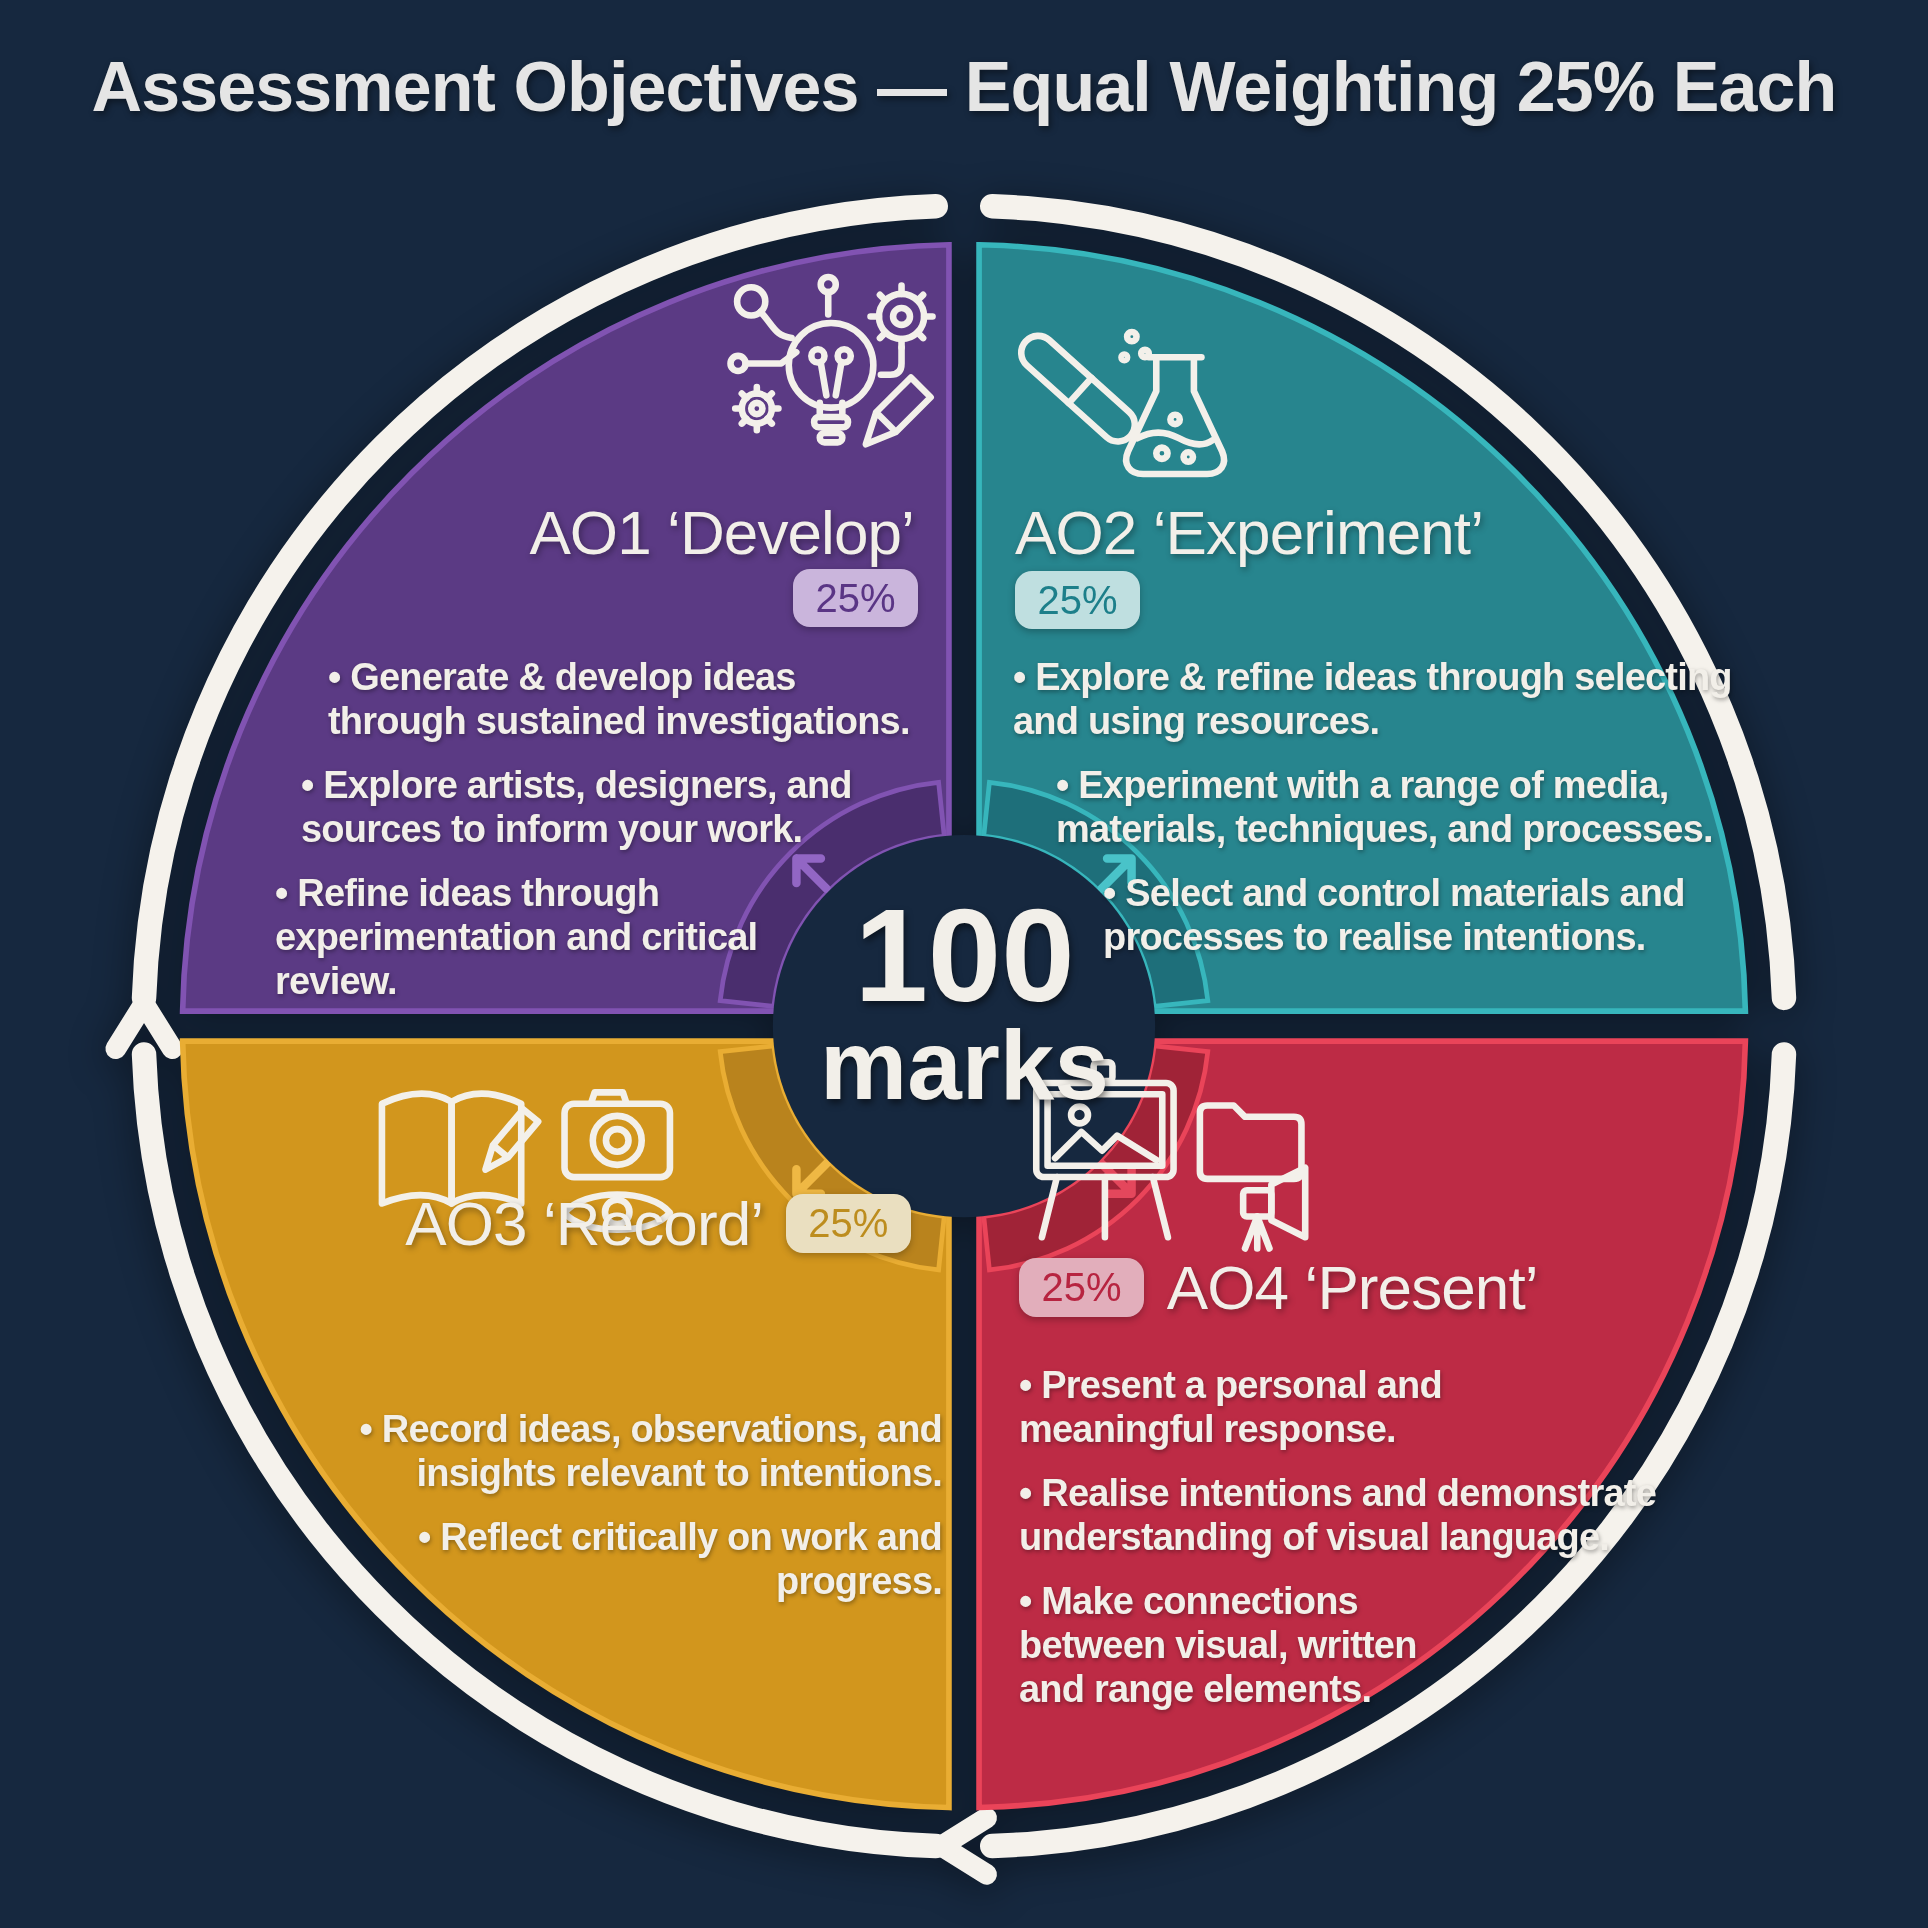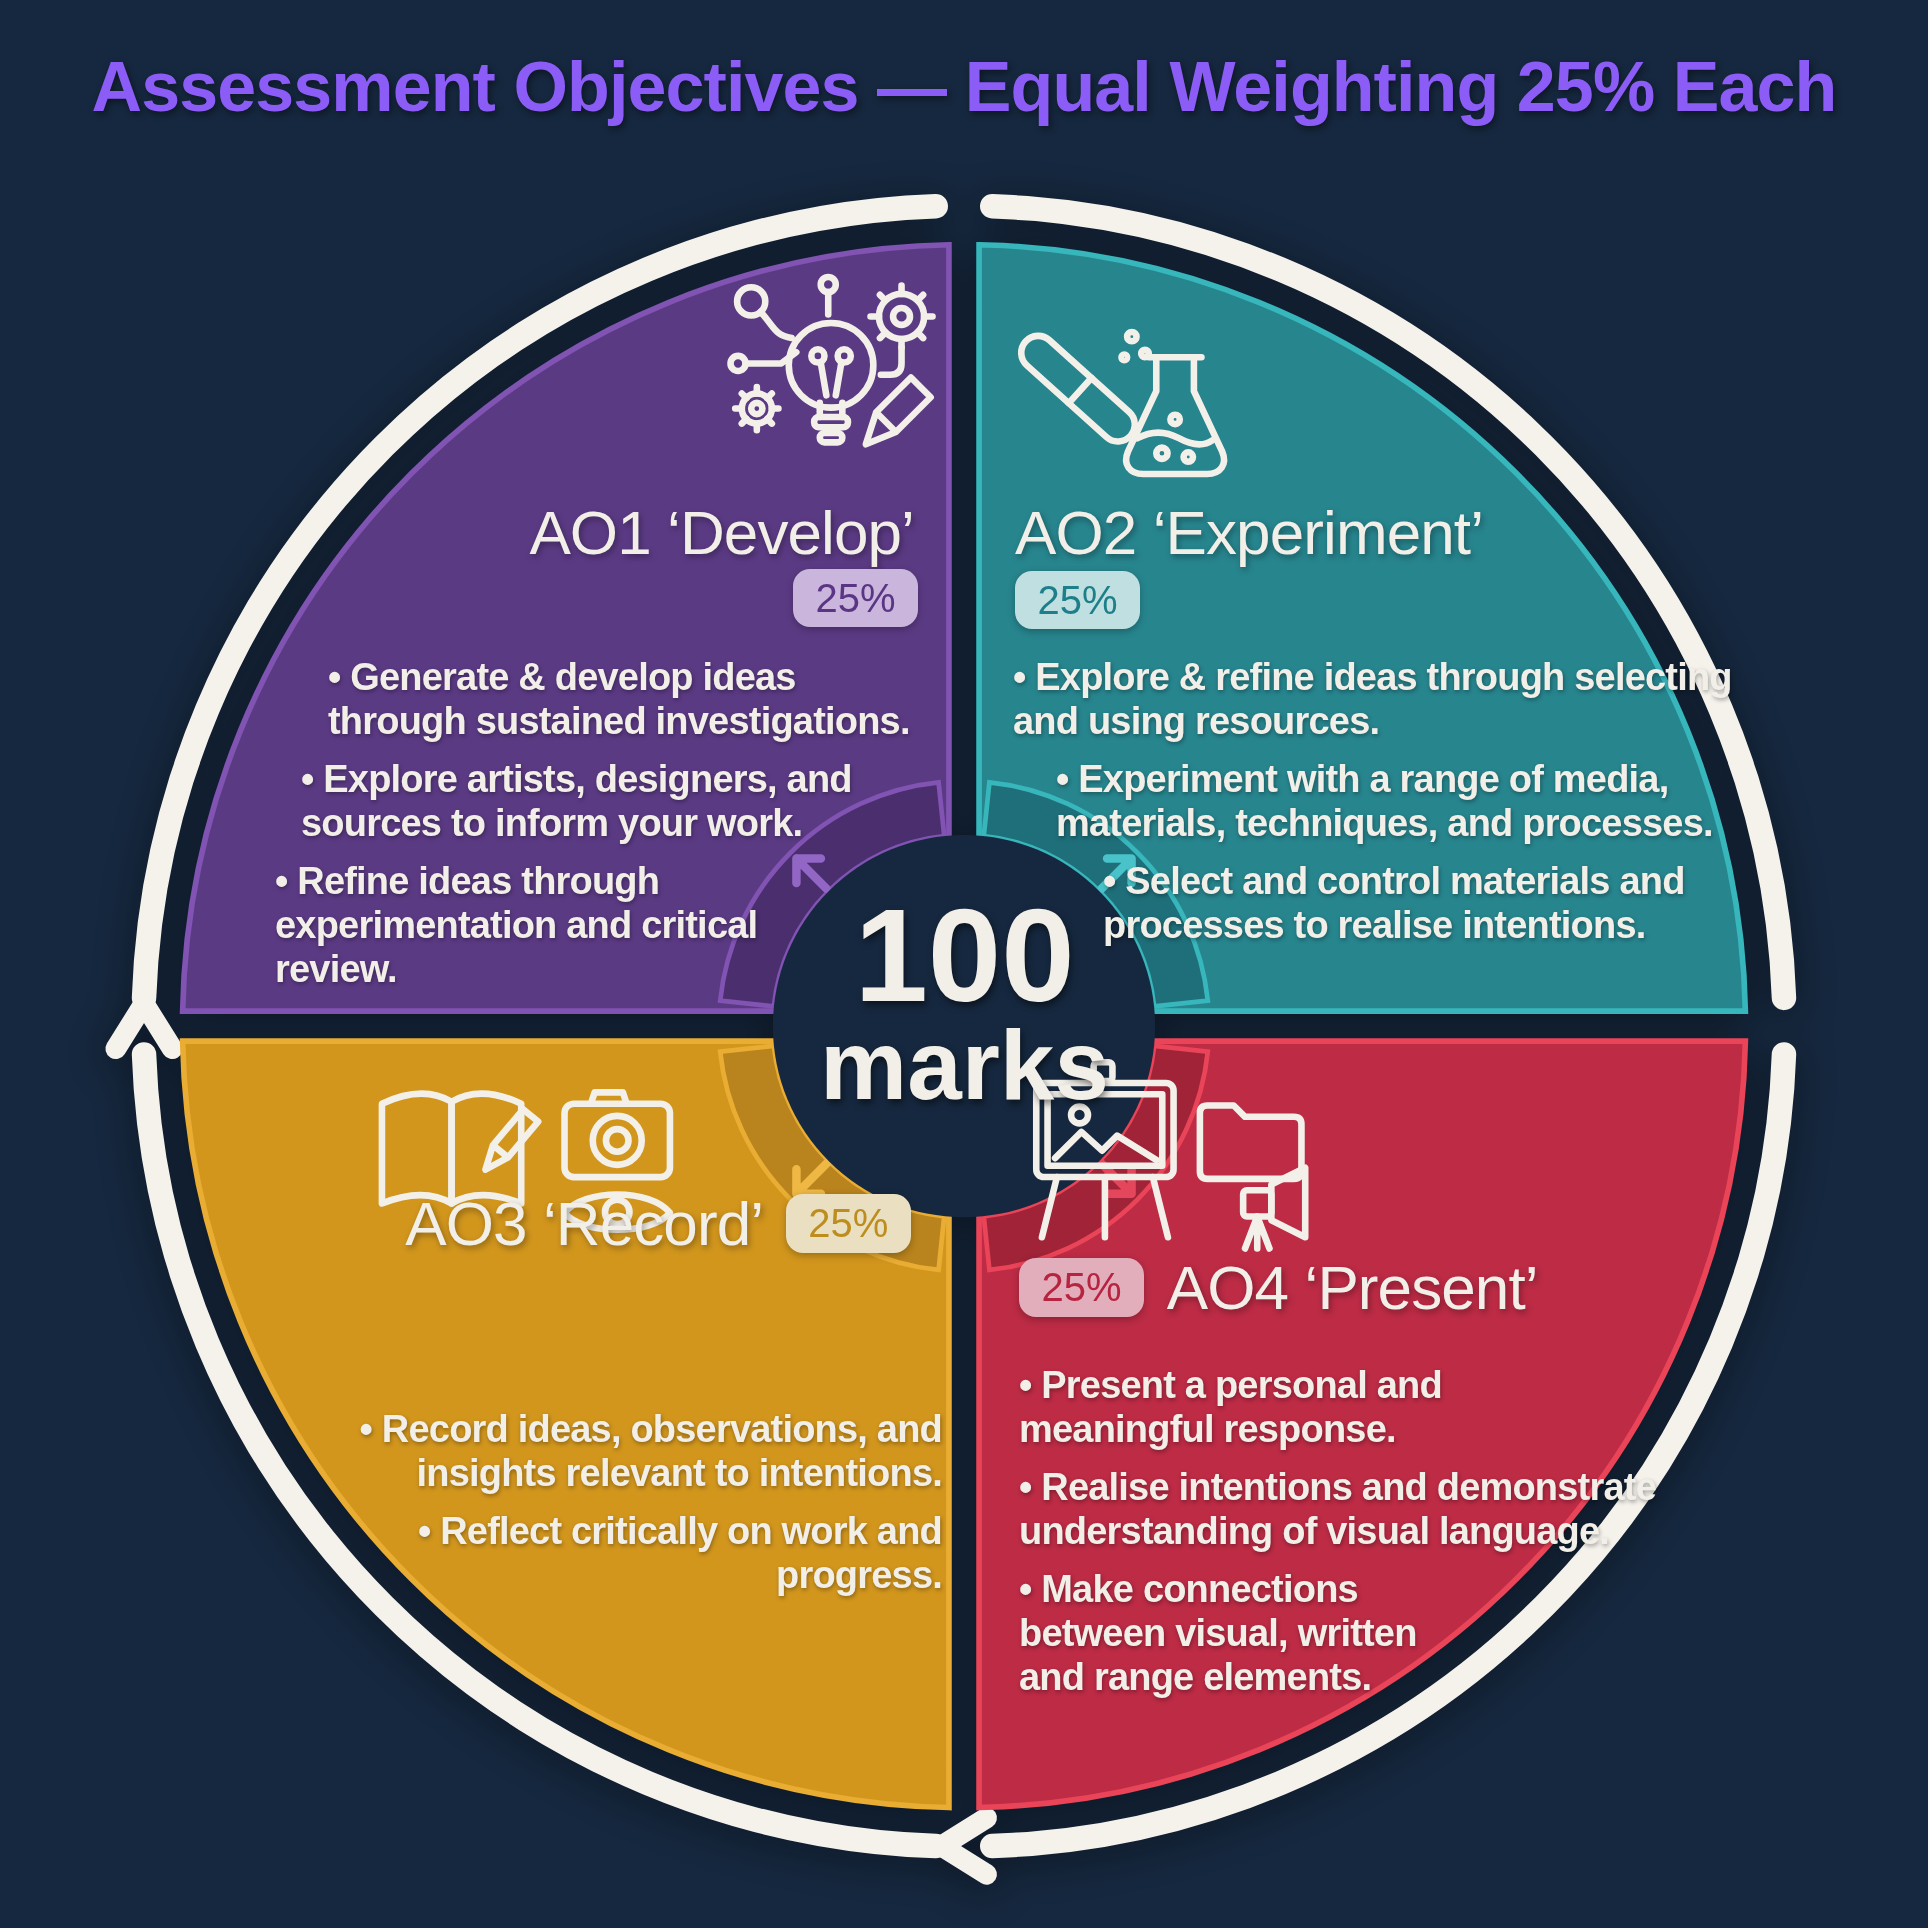--- a/index.html
+++ b/index.html
@@ -1,28 +1,28 @@
 <!DOCTYPE html>
 <html style="font-size:15px"><head>
 <meta charset="utf-8">
 <style>
   html,body{margin:0;padding:0;background:#16283f;}
   #stage{position:relative;width:1928px;height:1928px;background:#16283f;overflow:hidden;
          font-family:"Liberation Sans","DejaVu Sans",sans-serif;color:#f2efe9;}
   .abs{position:absolute;}
   #main-title{left:0;top:47px;width:1928px;text-align:center;font-size:70px;font-weight:700;
-              letter-spacing:-0.9px;color:#8b5cf6;text-shadow:1.9px 2.8px 7.5px rgba(0,0,0,.45);}
+              letter-spacing:-0.9px;color:#e5e5e5;text-shadow:1.9px 2.8px 7.5px rgba(0,0,0,.45);}
   .q-title{font-size:62px;font-weight:400;letter-spacing:-0.9px;text-shadow:1.9px 2.8px 6.6px rgba(0,0,0,.35);white-space:nowrap;}
   .badge{display:inline-block;font-size:40px;font-weight:400;padding:6.6px 22.6px;border-radius:17px;
          box-shadow:0 2.8px 7.5px rgba(0,0,0,.25);}
   .badge-ao1{background:#cab5dc;color:#5a3585;}
   .badge-ao2{background:#bfdfe0;color:#1d7f8a;}
   .badge-ao3{background:#eadfc0;color:#bd8d1e;}
   .badge-ao4{background:#e2aebb;color:#b72440;}
-  .bullets{display:flex;flex-direction:column;gap:14px;}
+  .bullets{display:flex;flex-direction:column;gap:20px;}
   .bullet{font-size:38px;font-weight:700;line-height:1.16;letter-spacing:-0.8px;color:#f2efe9;
           text-shadow:0.9px 1.9px 4.7px rgba(0,0,0,.35);}
   .bullet::before{content:"• ";}
   .align-r{text-align:right;}
   #ao1-title{left:358px;top:497px;width:556px;text-align:right;}
   #ao1-badge{left:793px;top:569px;}
   #ao1-bullets{left:275px;top:655px;width:650px;}
   .q1-b1{padding-left:53px;max-width:621px;}
   .q1-b2{padding-left:26px;max-width:603px;}
   .q1-b3{padding-left:0;max-width:513px;}

